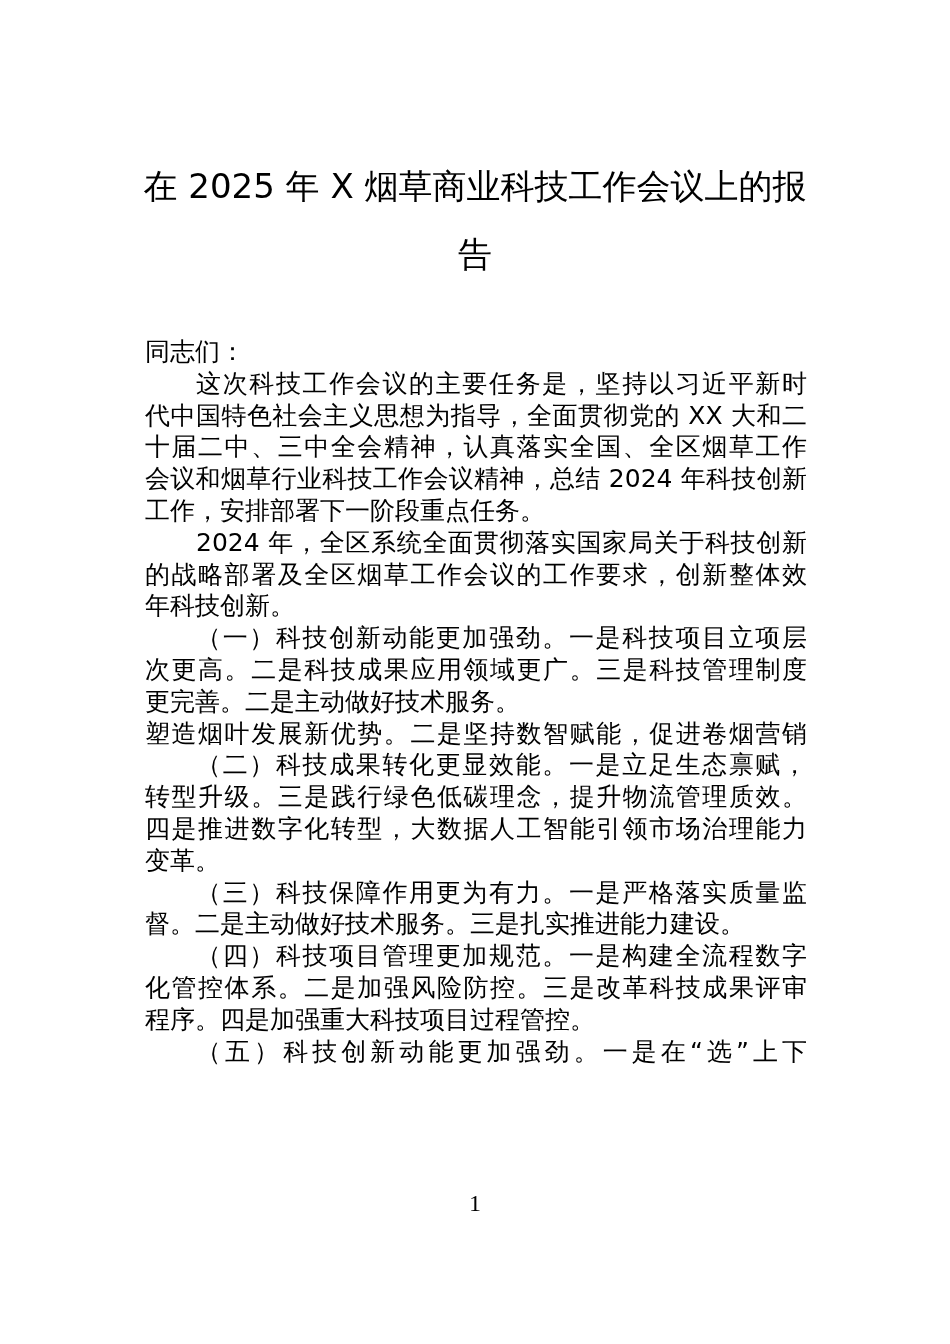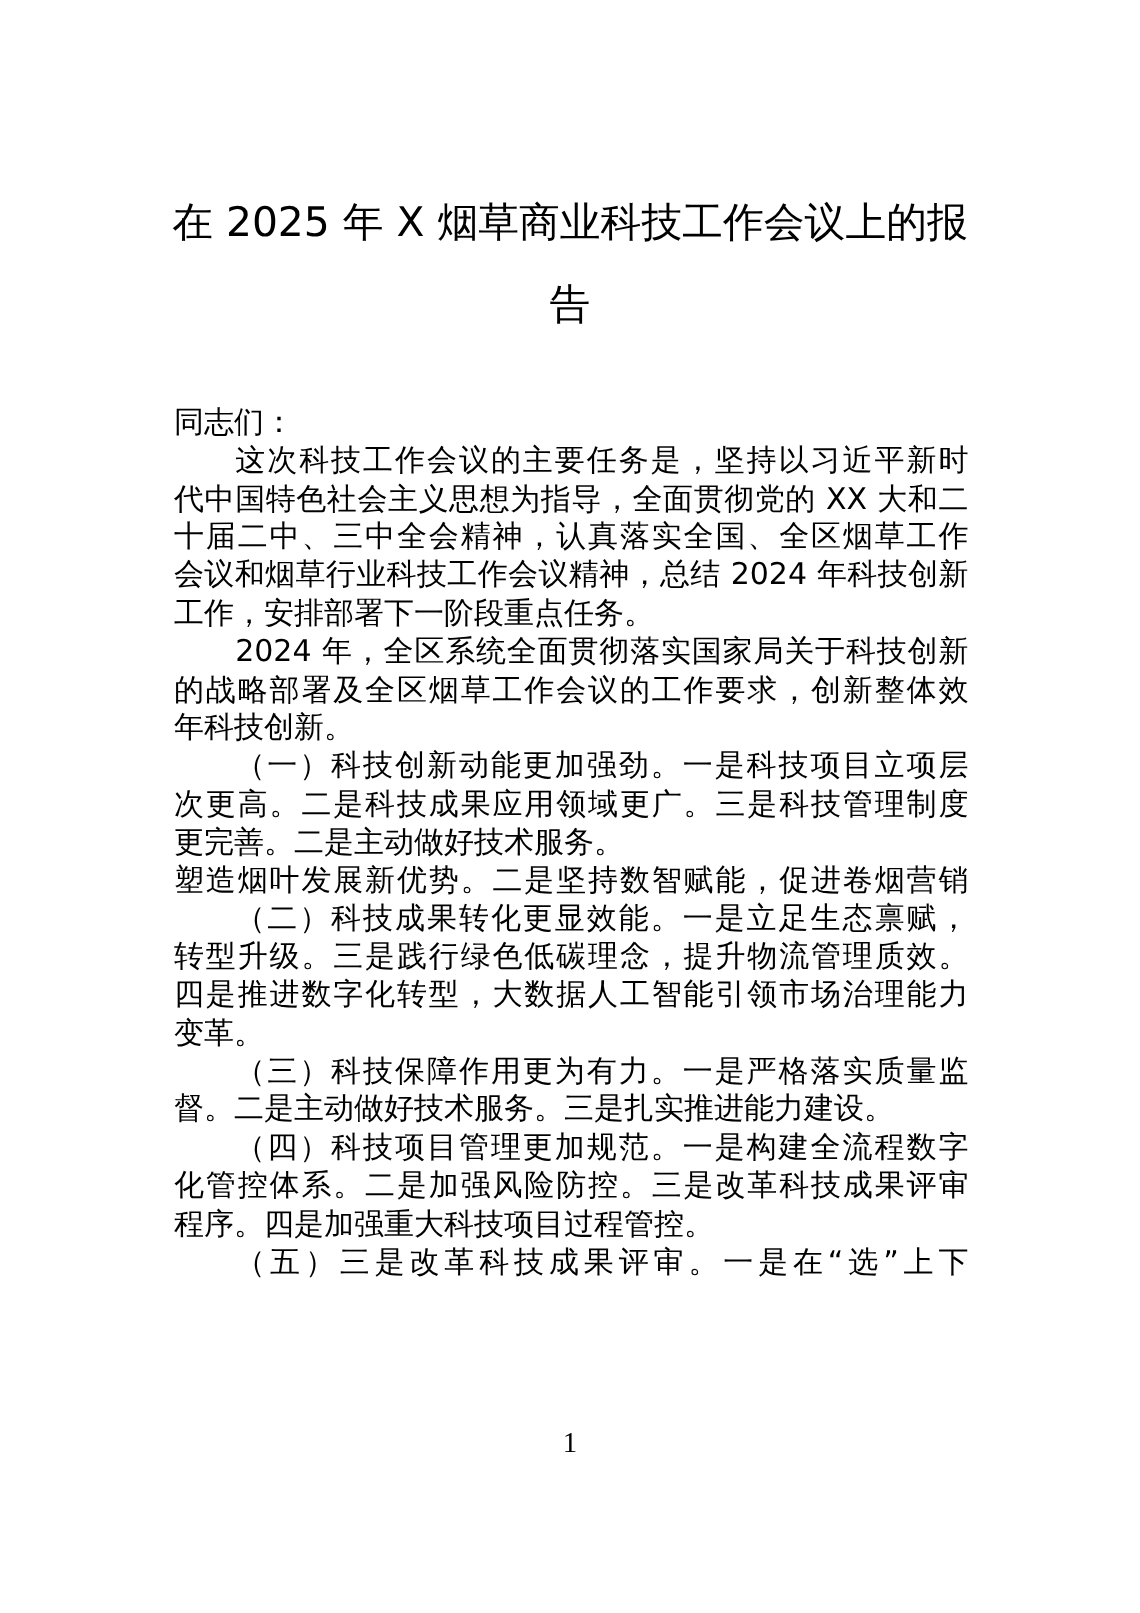--- a/index.html
+++ b/index.html
@@ -104,18 +104,18 @@
     <span class="line justify">四是推进数字化转型，大数据人工智能引领市场治理能力</span>
     <span class="line">变革。</span>
 
     <span class="line indent justify">（三）科技保障作用更为有力。一是严格落实质量监</span>
     <span class="line">督。二是主动做好技术服务。三是扎实推进能力建设。</span>
 
     <span class="line indent justify">（四）科技项目管理更加规范。一是构建全流程数字</span>
     <span class="line justify">化管控体系。二是加强风险防控。三是改革科技成果评审</span>
     <span class="line">程序。四是加强重大科技项目过程管控。</span>
 
-    <span class="line indent justify">（五）三是改革科技成果评审。一是在“选”上下</span>
+    <span class="line indent justify">（五）科技创新动能更加强劲。一是在“选”上下</span>
   </div>
 
   <div class="page-number">1</div>
 
 </div>
 
 </body></html>

